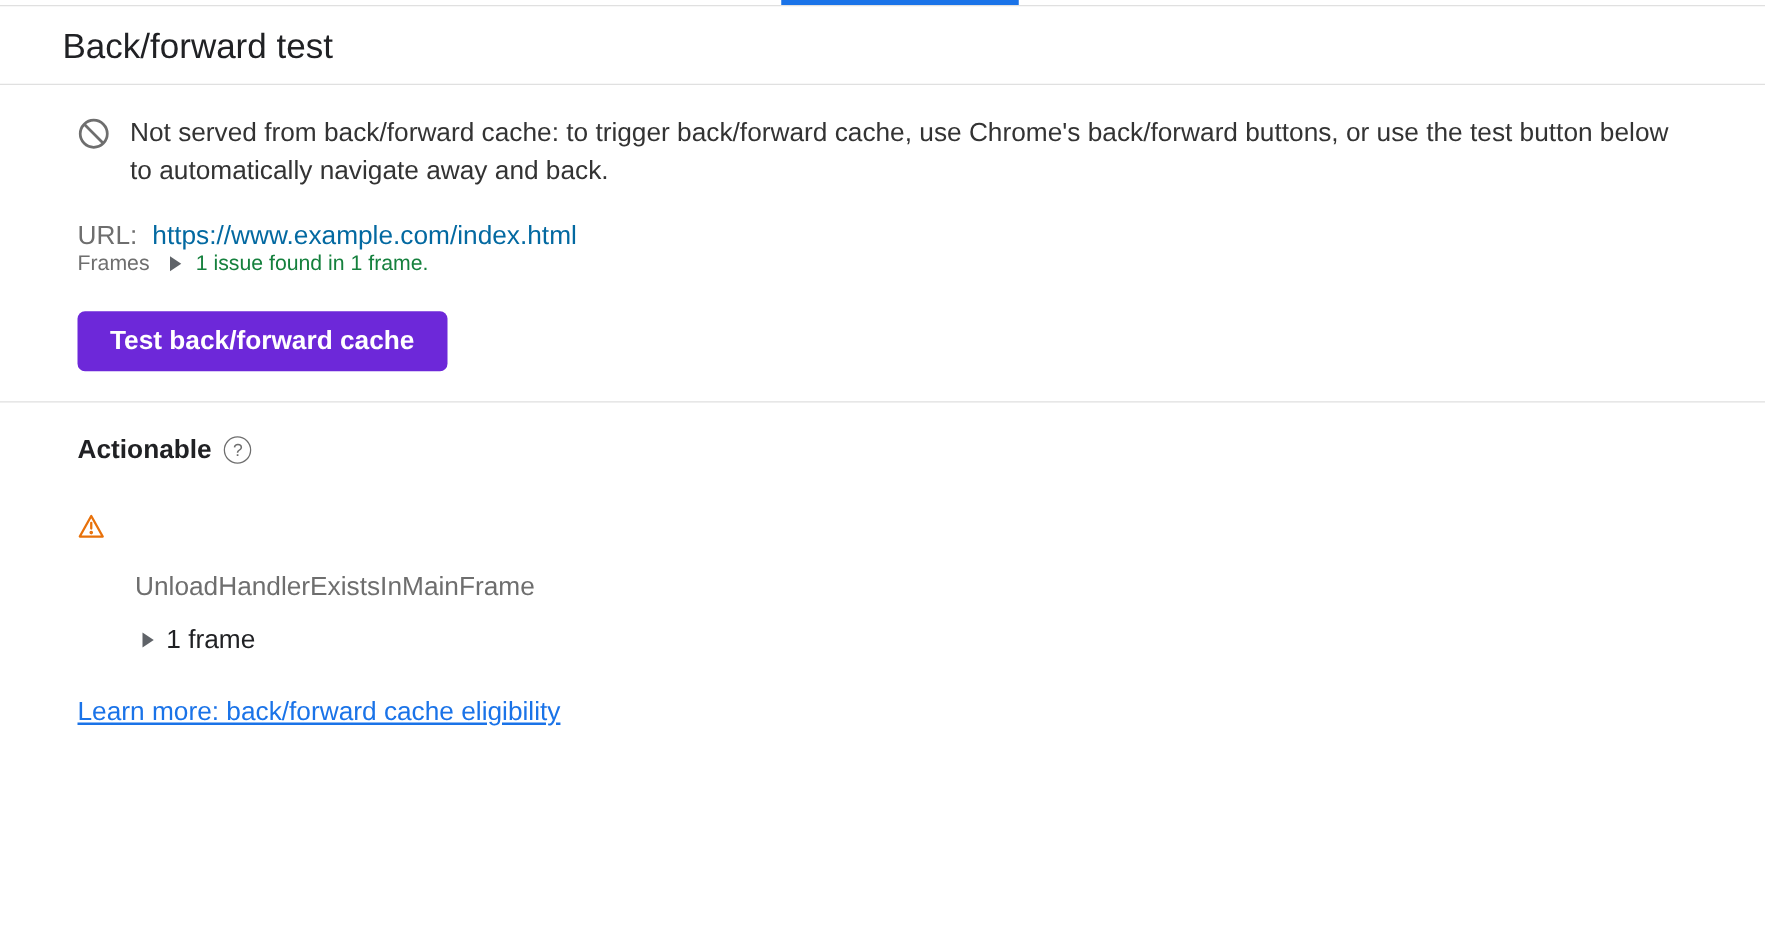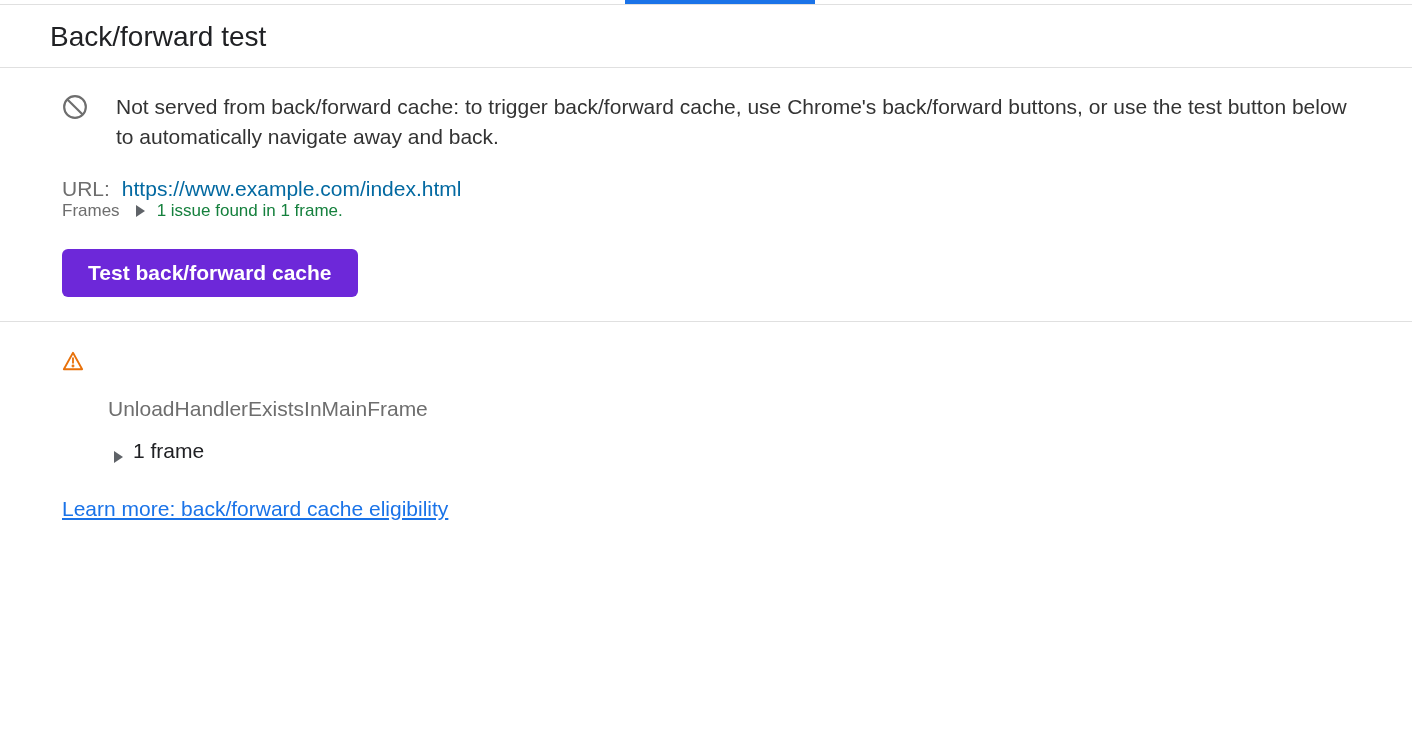--- a/index.html
+++ b/index.html
@@ -32,21 +32,21 @@
       font-size: 28px;
       font-weight: 400;
       color: #202124;
     }
     .top-section {
       padding: 24px 62px 24px 62px;
     }
     .info-row {
       display: flex;
       align-items: flex-start;
-      gap: 28px;
+      gap: 16px;
       margin-bottom: 24px;
     }
     .block-icon {
       flex-shrink: 0;
       margin-top: 2px;
     }
     .info-text {
       font-size: 21px;
       line-height: 1.45;
       color: #333;
@@ -149,21 +149,21 @@
       cursor: pointer;
     }
     .issue-code {
       font-size: 21px;
       color: #6e6e6e;
       margin-left: 46px;
       margin-bottom: 18px;
     }
     .frame-count-row {
       display: flex;
-      align-items: flex-end;
+      align-items: center;
       gap: 8px;
       margin-left: 46px;
       margin-bottom: 34px;
       font-size: 21px;
     }
     .bottom-link {
       font-size: 21px;
     }
   </style>
 </head>
@@ -199,20 +199,24 @@
     <span class="triangle"></span>
     <span class="frames-text">1 issue found in 1 frame.</span>
   </div>
 
   <button class="test-button">Test back/forward cache</button>
 </div>
 
 <div class="border-line"></div>
 
 <div class="bottom-section">
+  <div class="actionable-header">
+    <b>Actionable</b>
+    <span class="help-icon"></span>
+  </div>
 
   <div class="issue-row">
     <span class="warn-triangle-icon">
       <svg width="22" height="22" viewBox="0 0 24 24" fill="none" stroke="#e8710a" stroke-width="2" stroke-linejoin="round">
         <path d="M12 3 L22 21 L2 21 Z"></path>
         <line x1="12" y1="9" x2="12" y2="14" stroke-linecap="round"></line>
         <circle cx="12" cy="17.5" r="0.6" fill="#e8710a"></circle>
       </svg>
     </span>
   </div>

